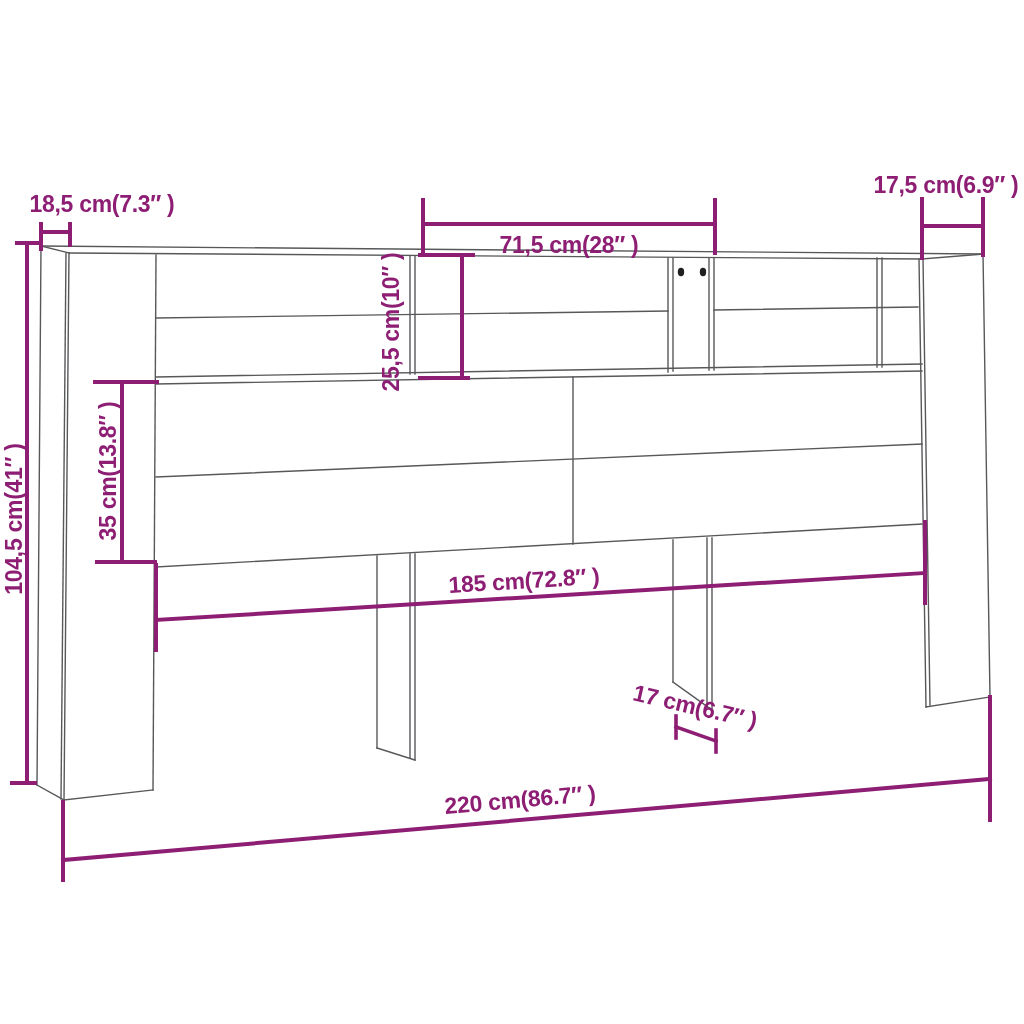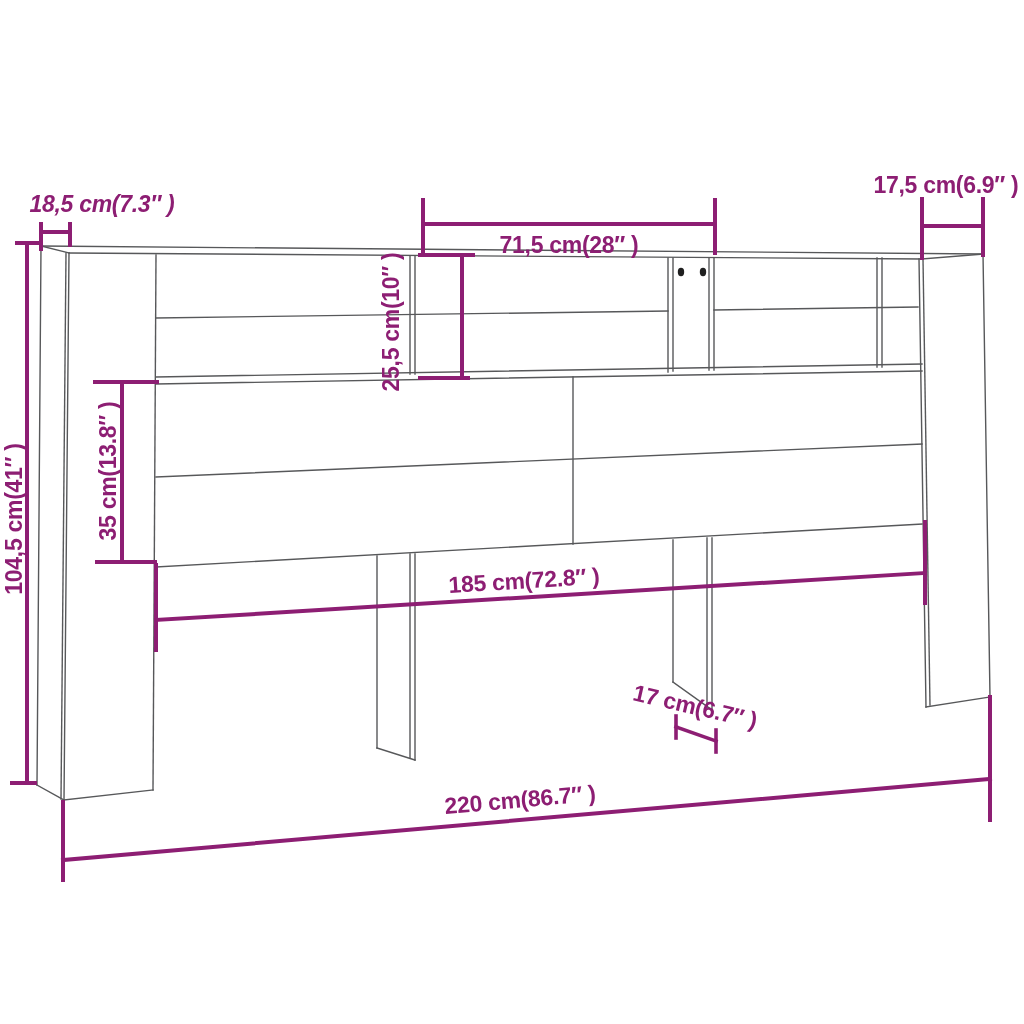--- a/index.html
+++ b/index.html
@@ -139,21 +139,21 @@
       </g>
 
       <g stroke-width="3.6">
         <path d="M676,716 L676,738"></path>
           <path d="M716,730 L716,752"></path>
           <path d="M676,727 L716,741"></path>
       </g>
     </g>
   </svg>
 
-  <div class="dim-label ctr" style="left:102px;top:204px;font-style:italic;">18,5 cm(7.3″ )</div>
+  <div class="dim-label ctr" style="left:102px;top:204px;">18,5 cm(7.3″ )</div>
 
   <div class="dim-label ctr" style="left:569px;top:206px;margin-top:39px;">71,5 cm(28″ )</div>
 
   <div class="dim-label ctr" style="left:946px;top:185px;">17,5 cm(6.9″ )</div>
 
   <div class="dim-label rot-ccw" style="left:391px;top:322px;">25,5 cm(10″ )</div>
 
   <div class="dim-label rot-ccw" style="left:108px;top:471px;">35 cm(13.8″ )</div>
 
   <div class="dim-label rot-ccw" style="left:14px;top:519px;">104,5 cm(41″ )</div>

